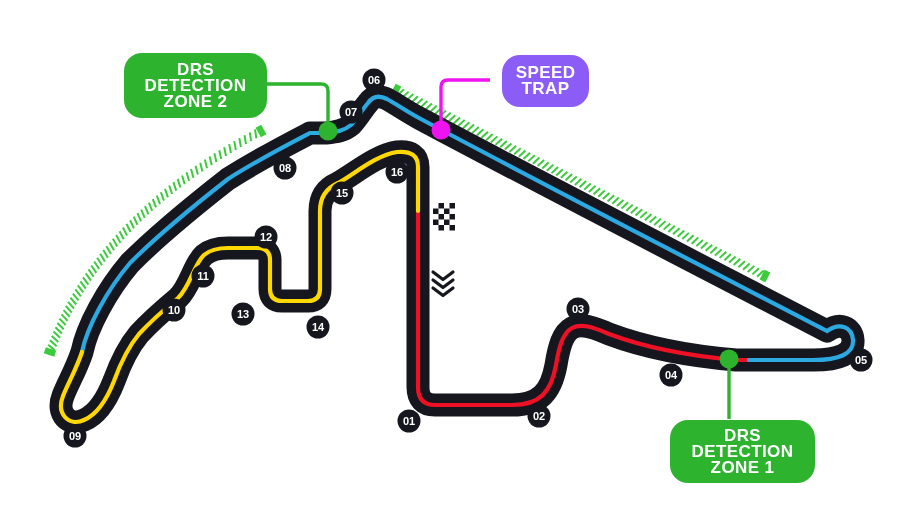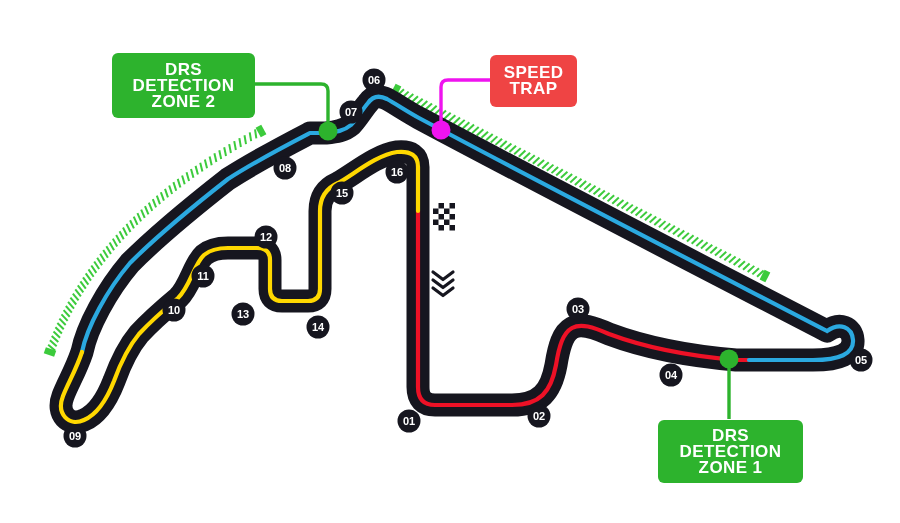--- a/index.html
+++ b/index.html
@@ -1,22 +1,22 @@
 <!DOCTYPE html>
 <html><head>
 <meta charset="utf-8">
 <style>
   html,body{margin:0;padding:0;background:#ffffff;}
   .stage{position:relative;width:900px;height:523px;background:#ffffff;overflow:hidden;
          font-family:"Liberation Sans",sans-serif;}
   .stage svg{position:absolute;left:0;top:0;}
-  .callout{position:absolute;border-radius:6px;color:#fff;font-weight:bold;
+  .callout{position:absolute;border-radius:18px;color:#fff;font-weight:bold;
            display:flex;flex-direction:column;justify-content:center;align-items:center;
            text-align:center;letter-spacing:.4px;line-height:16px;font-size:17px;
-           text-transform:uppercase;z-index:3;}
+           text-transform:uppercase;z-index:3;margin-left:12px;}
   .callout span{display:block;white-space:nowrap;}
   .callout.small{font-size:17px;}
   .turn-label{font-weight:bold;}
 </style>
 </head>
 <body>
 
 <div class="stage">
 
   <svg width="900" height="523" viewBox="0 0 900 523">
@@ -300,21 +300,21 @@
         </g>
       </g>
   </svg>
 
   <div class="callout" style="left: 112px; top: 53px; width: 143px; height: 65px; background: rgb(45, 179, 45);">
     <span>DRS</span>
     <span>DETECTION</span>
     <span>ZONE 2</span>
   </div>
 
-  <div class="callout small" style="left: 490px; top: 55px; width: 87px; height: 52px; background: #ef4444;">
+  <div class="callout small" style="left: 490px; top: 55px; width: 87px; height: 52px; background: #8b5cf6;">
     <span>SPEED</span>
     <span>TRAP</span>
   </div>
 
   <div class="callout" style="left: 658px; top: 420px; width: 145px; height: 63px; background: rgb(45, 179, 45);">
     <span>DRS</span>
     <span>DETECTION</span>
     <span>ZONE 1</span>
   </div>
 </div>

